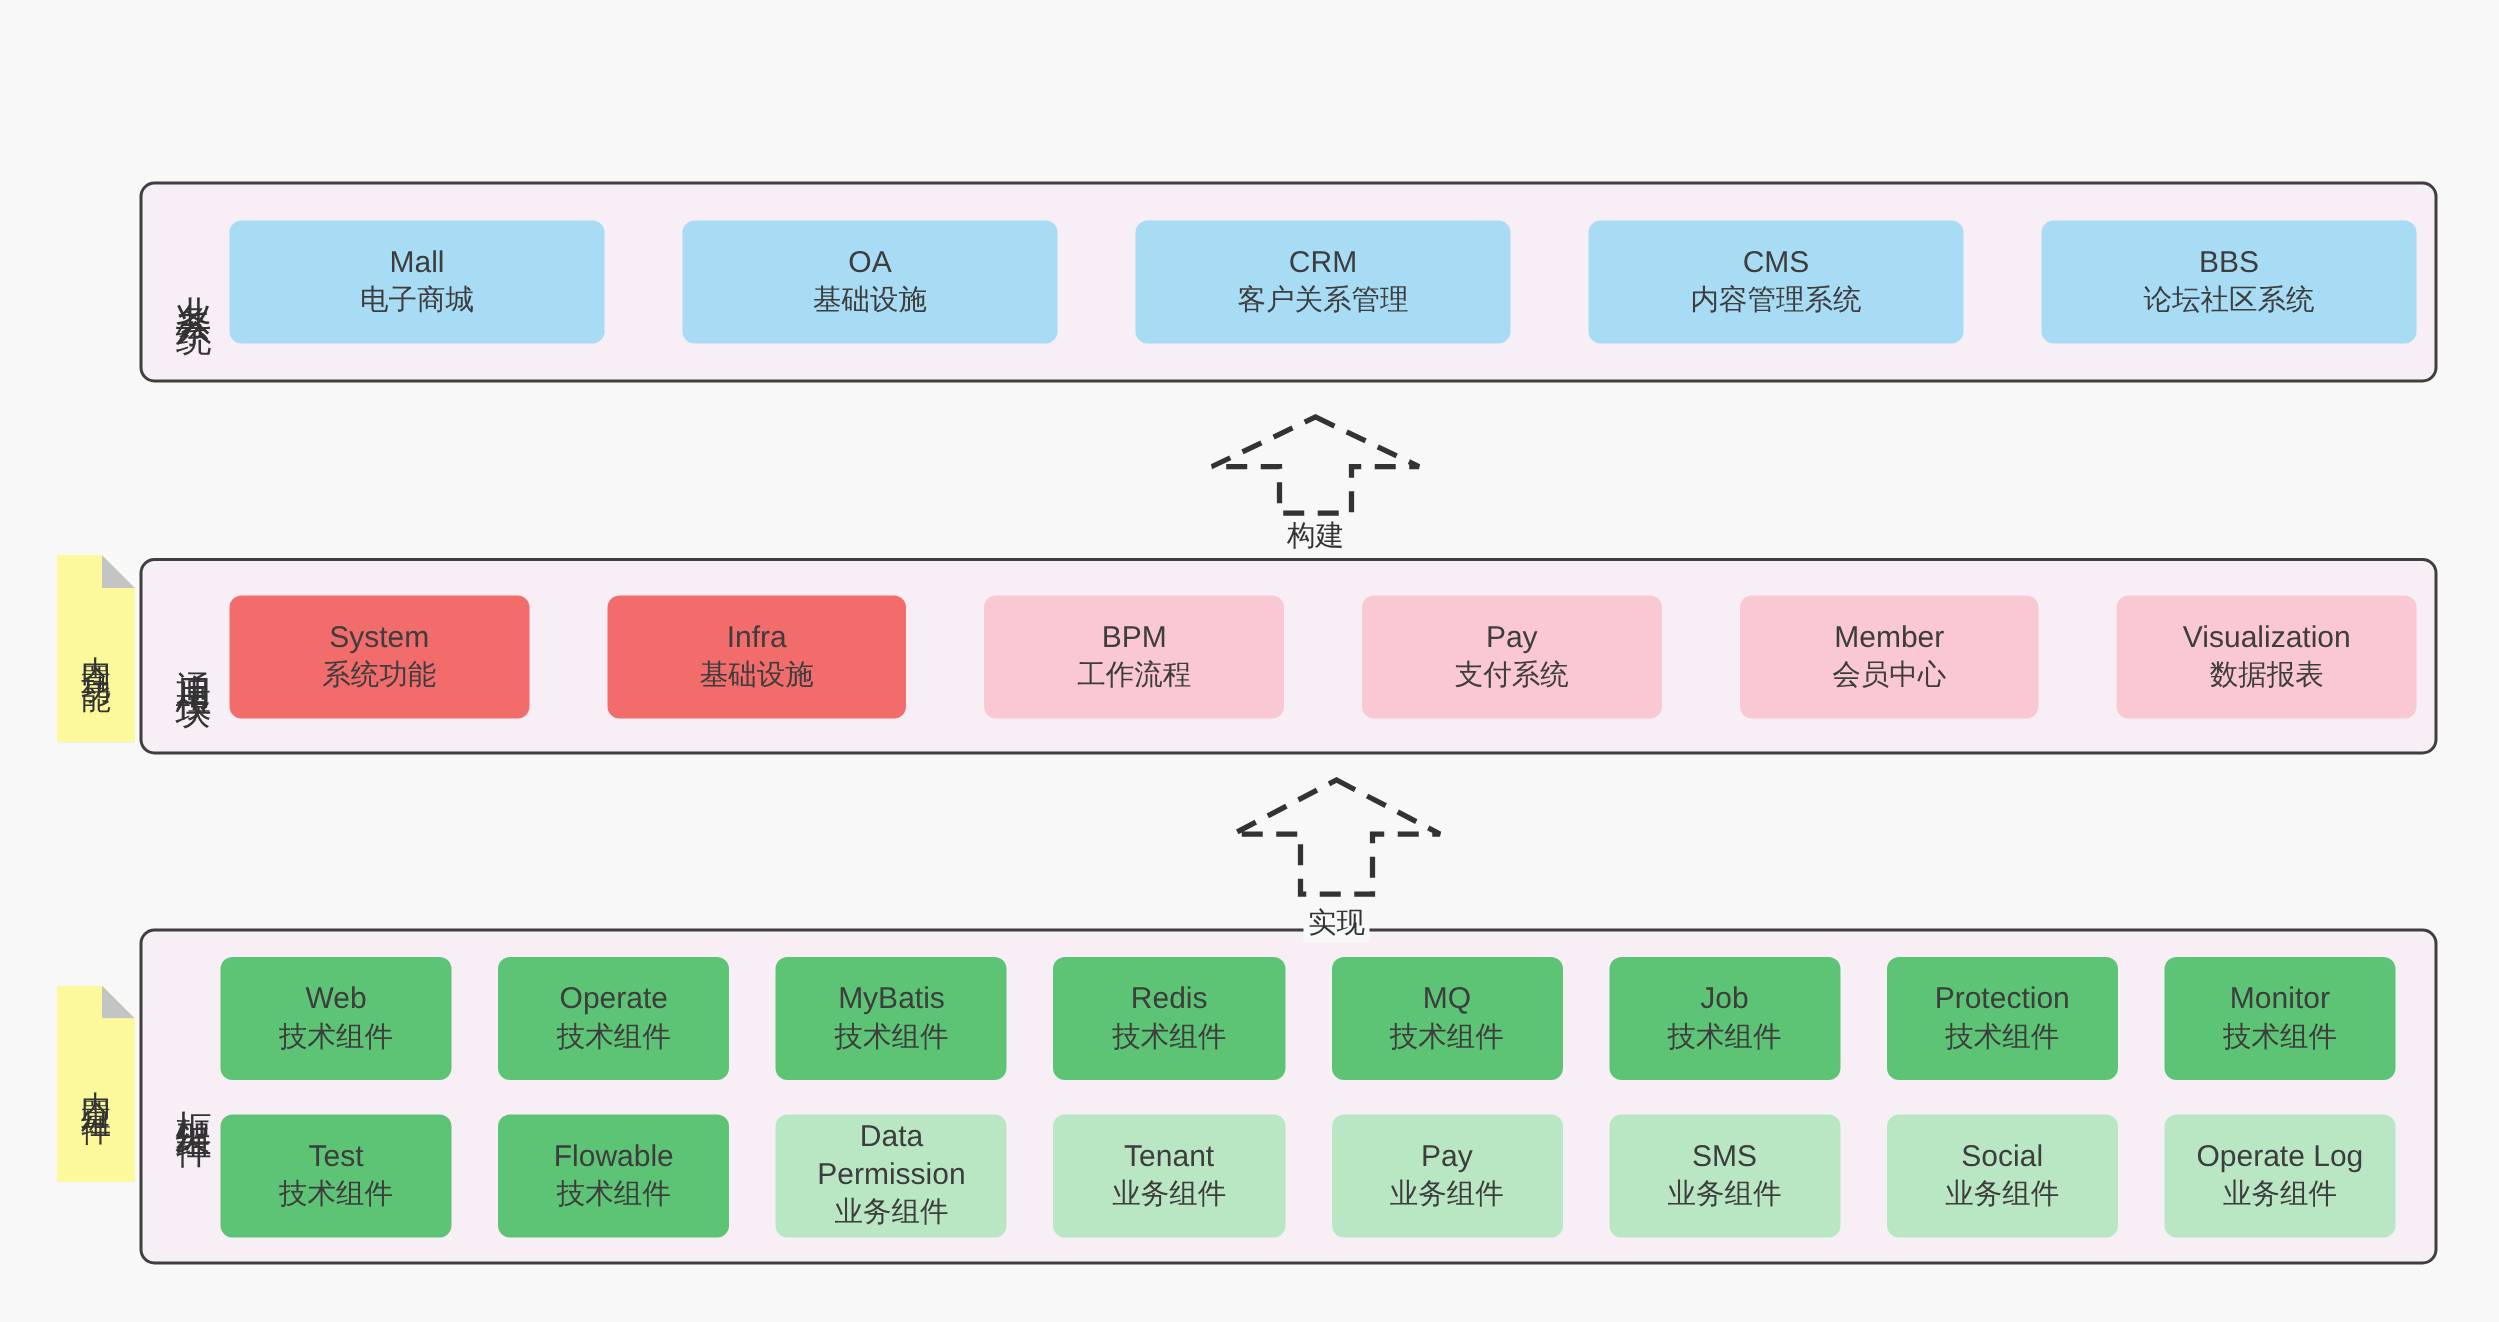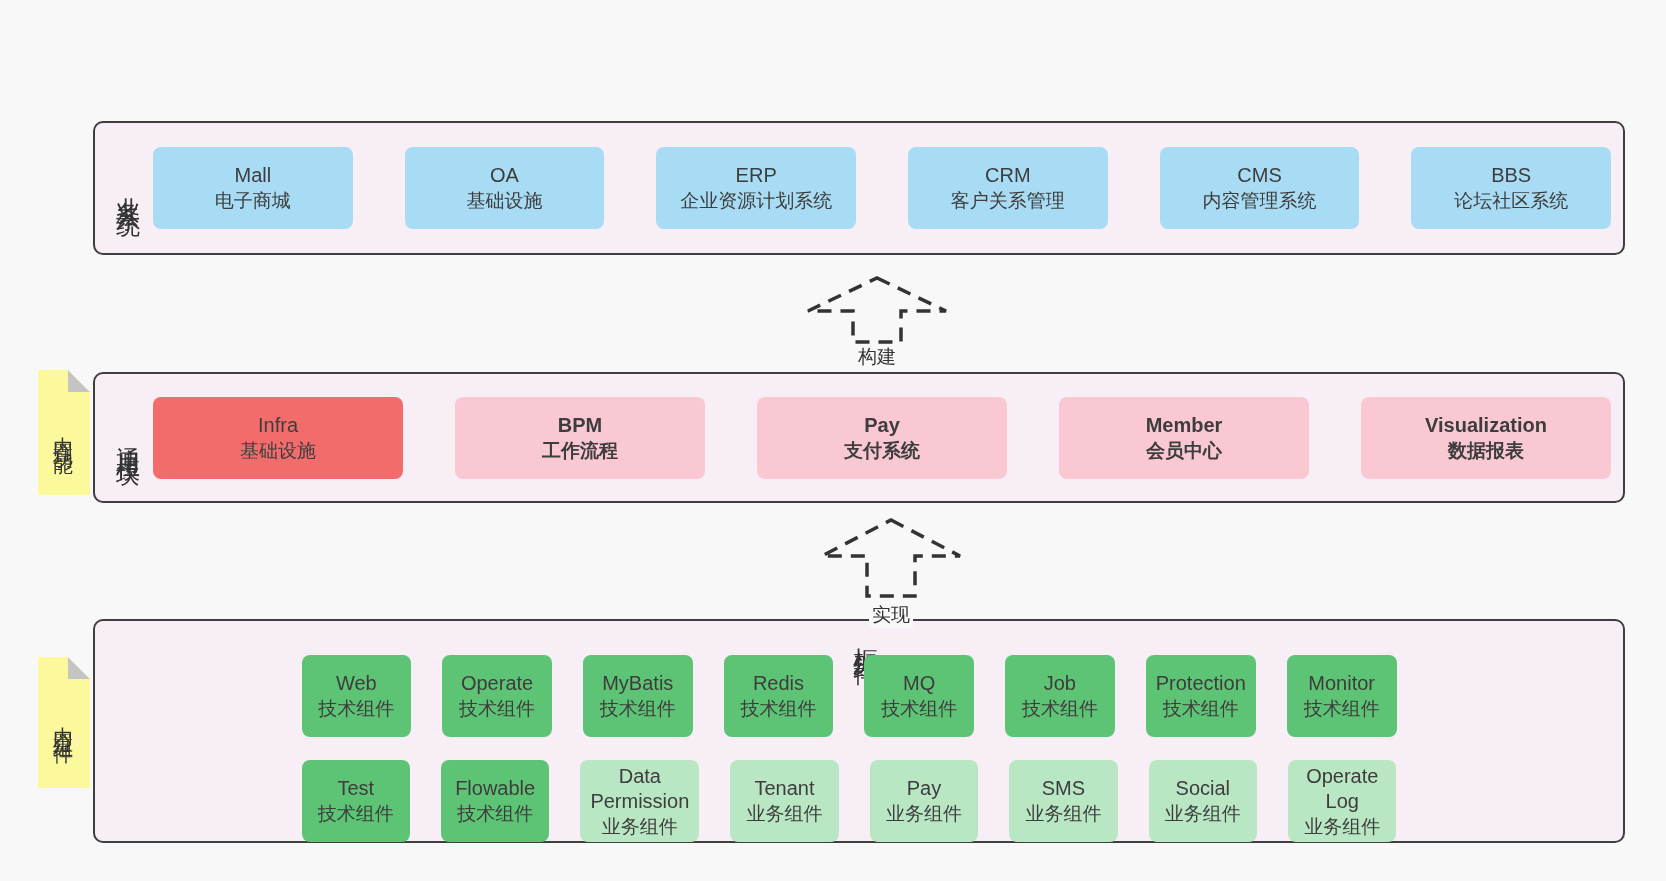--- a/index.html
+++ b/index.html
@@ -24,21 +24,21 @@
   .row{display:flex;gap:31px;}
   .box{
     flex:1;height:82px;border-radius:8px;
     display:flex;flex-direction:column;align-items:center;justify-content:center;
     text-align:center;padding:0 10px;box-sizing:border-box;line-height:25px;
   }
   .box-title{font-size:20px;}
   .box-sub{font-size:19px;}
   .blue{background:#a8dcf5;}
   .red{background:#f26c6c;}
-  .pink{background:#f9c8d2;font-weight:bold;}
+  .pink{background:#f9c8d2;}
   .green{background:#5ec475;}
   .green-light{background:#b9e7c3;}
   .sticky{
     position:absolute;left:38px;width:52px;background:#fbf99c;
     box-shadow:2px 3px 5px rgba(0,0,0,0.22);z-index:1;
     display:flex;align-items:center;justify-content:center;
     clip-path:polygon(0 0,calc(100% - 22px) 0,100% 22px,100% 100%,0 100%);
   }
   .sticky-text{
     writing-mode:vertical-rl;text-orientation:upright;
@@ -63,24 +63,20 @@
   <div class="boxes">
     <div class="box blue">
       <div class="box-title">Mall</div>
       <div class="box-sub">电子商城</div>
     </div>
     <div class="box blue">
       <div class="box-title">OA</div>
       <div class="box-sub">基础设施</div>
     </div>
     <div class="box blue">
-      <div class="box-title">ERP</div>
-      <div class="box-sub">企业资源计划系统</div>
-    </div>
-    <div class="box blue">
       <div class="box-title">CRM</div>
       <div class="box-sub">客户关系管理</div>
     </div>
     <div class="box blue">
       <div class="box-title">CMS</div>
       <div class="box-sub">内容管理系统</div>
     </div>
     <div class="box blue">
       <div class="box-title">BBS</div>
       <div class="box-sub">论坛社区系统</div>
@@ -97,20 +93,24 @@
 
 <div class="sticky" style="top:370px;height:125px;">
   <div class="fold"></div>
   <div class="sticky-text">内置功能</div>
 </div>
 
 <section class="panel" style="top:372px;height:131px;">
   <div class="v-label">通用模块</div>
   <div class="boxes">
     <div class="box red">
+      <div class="box-title">System</div>
+      <div class="box-sub">系统功能</div>
+    </div>
+    <div class="box red">
       <div class="box-title">Infra</div>
       <div class="box-sub">基础设施</div>
     </div>
     <div class="box pink">
       <div class="box-title">BPM</div>
       <div class="box-sub">工作流程</div>
     </div>
     <div class="box pink">
       <div class="box-title">Pay</div>
       <div class="box-sub">支付系统</div>
@@ -131,21 +131,21 @@
     <polygon points="71,2 140,38 95,38 95,78 47,78 47,38 2,38" fill="none" stroke="#333333" stroke-width="3.5" stroke-dasharray="14 9"></polygon>
   </svg>
   <div class="arrow-label" style="top:40px;">实现</div>
 </div>
 
 <div class="sticky" style="top:657px;height:131px;">
   <div class="fold"></div>
   <div class="sticky-text">内置组件</div>
 </div>
 
-<section class="panel" style="top:619px;height:224px;flex-direction:column;">
+<section class="panel" style="top:619px;height:224px;">
   <div class="v-label">框架组件</div>
   <div class="boxes-col">
     <div class="row">
       <div class="box green">
         <div class="box-title">Web</div>
         <div class="box-sub">技术组件</div>
       </div>
       <div class="box green">
         <div class="box-title">Operate</div>
         <div class="box-sub">技术组件</div>

